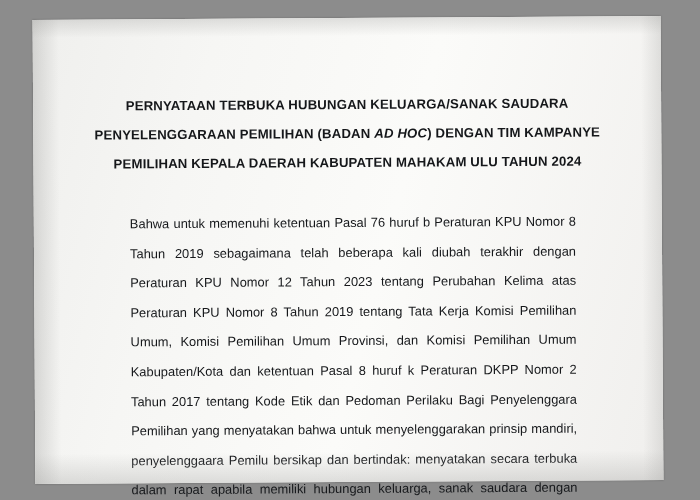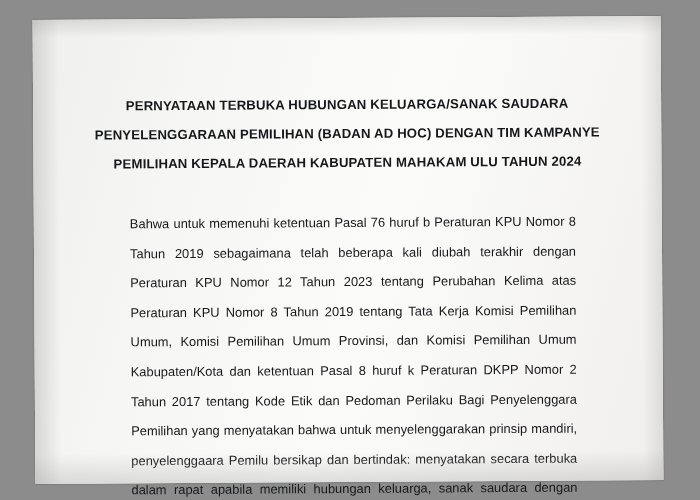--- a/index.html
+++ b/index.html
@@ -41,20 +41,21 @@
     letter-spacing: 0.15px;
     line-height: 29px;
     padding: 0 40px;
     box-sizing: border-box;
   }
   .doc-title .line {
     display: block;
     white-space: nowrap;
   }
   .doc-title .italic {
+    font-style: italic;
   }
   .doc-body {
     position: absolute;
     left: 96px;
     right: 86px;
     top: 190px;
     color: #16181b;
     font-size: 12.9px;
     line-height: 29.6px;
     text-align: justify;

